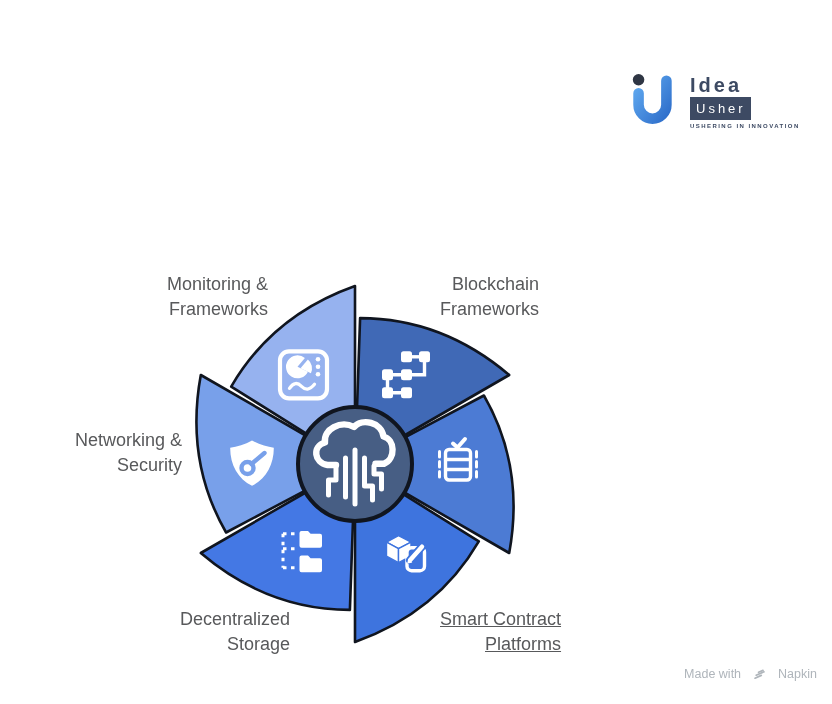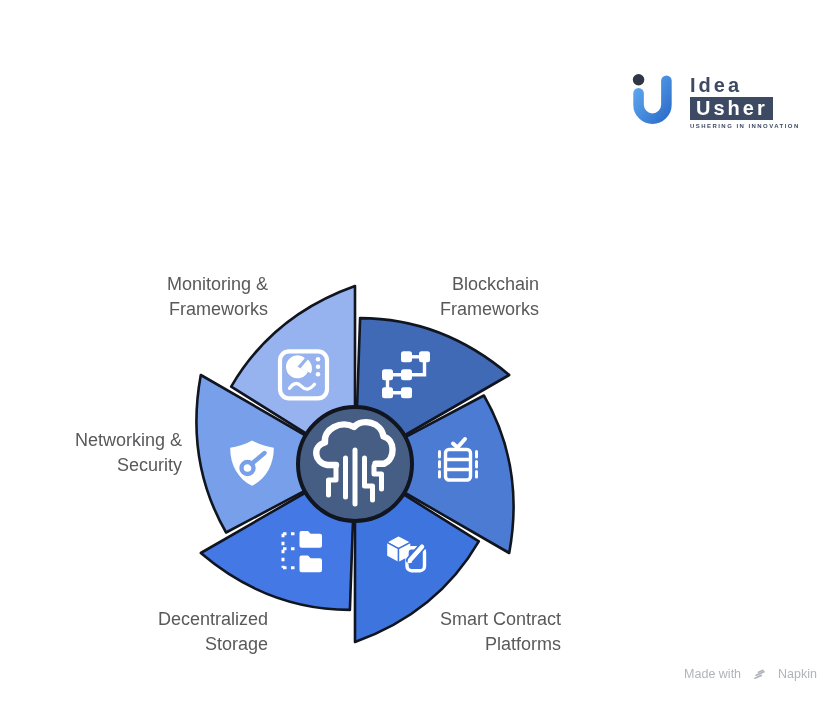--- a/index.html
+++ b/index.html
@@ -6,27 +6,27 @@
   body{width:832px;height:704px;background:#fff;position:relative;overflow:hidden;
        font-family:"Liberation Sans",sans-serif;}
   #canvas{position:absolute;inset:0;}
   #wheel-svg{position:absolute;left:0;top:0;}
   .seg-label{position:absolute;font-size:18px;line-height:24.5px;color:#58595B;white-space:nowrap;}
   .seg-label .line{display:block;text-align:right;}
   #label-monitoring{top:272px;right:564px;text-align:right;}
   #label-blockchain{top:272px;left:440px;text-align:left;}
   #label-networking{top:428px;right:650px;text-align:right;}
   #label-containerization{top:440px;left:525px;text-align:left;}
-  #label-decentralized{top:607px;right:564px;text-align:right;}
+  #label-decentralized{top:607px;right:542px;text-align:right;}
   #label-smart{top:607px;left:440px;text-align:left;}
   
   #logo{position:absolute;left:628px;top:70px;display:flex;align-items:flex-start;gap:14px;}
   .logo-text{display:flex;flex-direction:column;align-items:flex-start;margin-top:5px;}
   .logo-idea{font-size:20px;font-weight:bold;letter-spacing:3px;color:#3D4A63;line-height:20px;}
-  .logo-usher{margin-top:2px;background:#3D4A63;color:#fff;font-size:20px;font-weight:bold;
+  .logo-usher{margin-top:2px;background:#3D4A63;color:#fff;font-size:13px;font-weight:normal;
               letter-spacing:3px;line-height:19px;padding:2px 5px 2px 6px;}
   .logo-tagline{margin-top:3px;font-size:6px;font-weight:bold;letter-spacing:1.45px;color:#3D4A63;}
   
   #footer{position:absolute;top:667px;right:15px;display:flex;align-items:center;gap:12px;
           font-size:12.5px;color:#AFB5BB;}
 </style>
 </head>
 <body style="background: rgb(255, 255, 255);">
 
 <div id="canvas">
@@ -147,21 +147,21 @@
     <span class="line">Frameworks</span>
   </div>
   <div class="seg-label" id="label-networking" style="color: rgb(88, 89, 91);">
     <span class="line">Networking &amp;</span>
     <span class="line">Security</span>
   </div>
   <div class="seg-label" id="label-decentralized" style="color: rgb(88, 89, 91);">
     <span class="line">Decentralized</span>
     <span class="line">Storage</span>
   </div>
-  <div class="seg-label" id="label-smart" style="color: rgb(88, 89, 91);">
+  <div class="seg-label" id="label-smart" style="color: rgb(88, 89, 91); text-decoration: underline;">
     <span class="line">Smart Contract</span>
     <span class="line">Platforms</span>
   </div>
 
   <div id="logo">
     <svg width="48" height="58" viewBox="0 0 50 60">
       <defs>
         <linearGradient id="ug" x1="0" y1="0" x2="1" y2="1">
           <stop offset="0" stop-color="#5FA8EF"></stop>
           <stop offset="1" stop-color="#2F6FCB"></stop>

